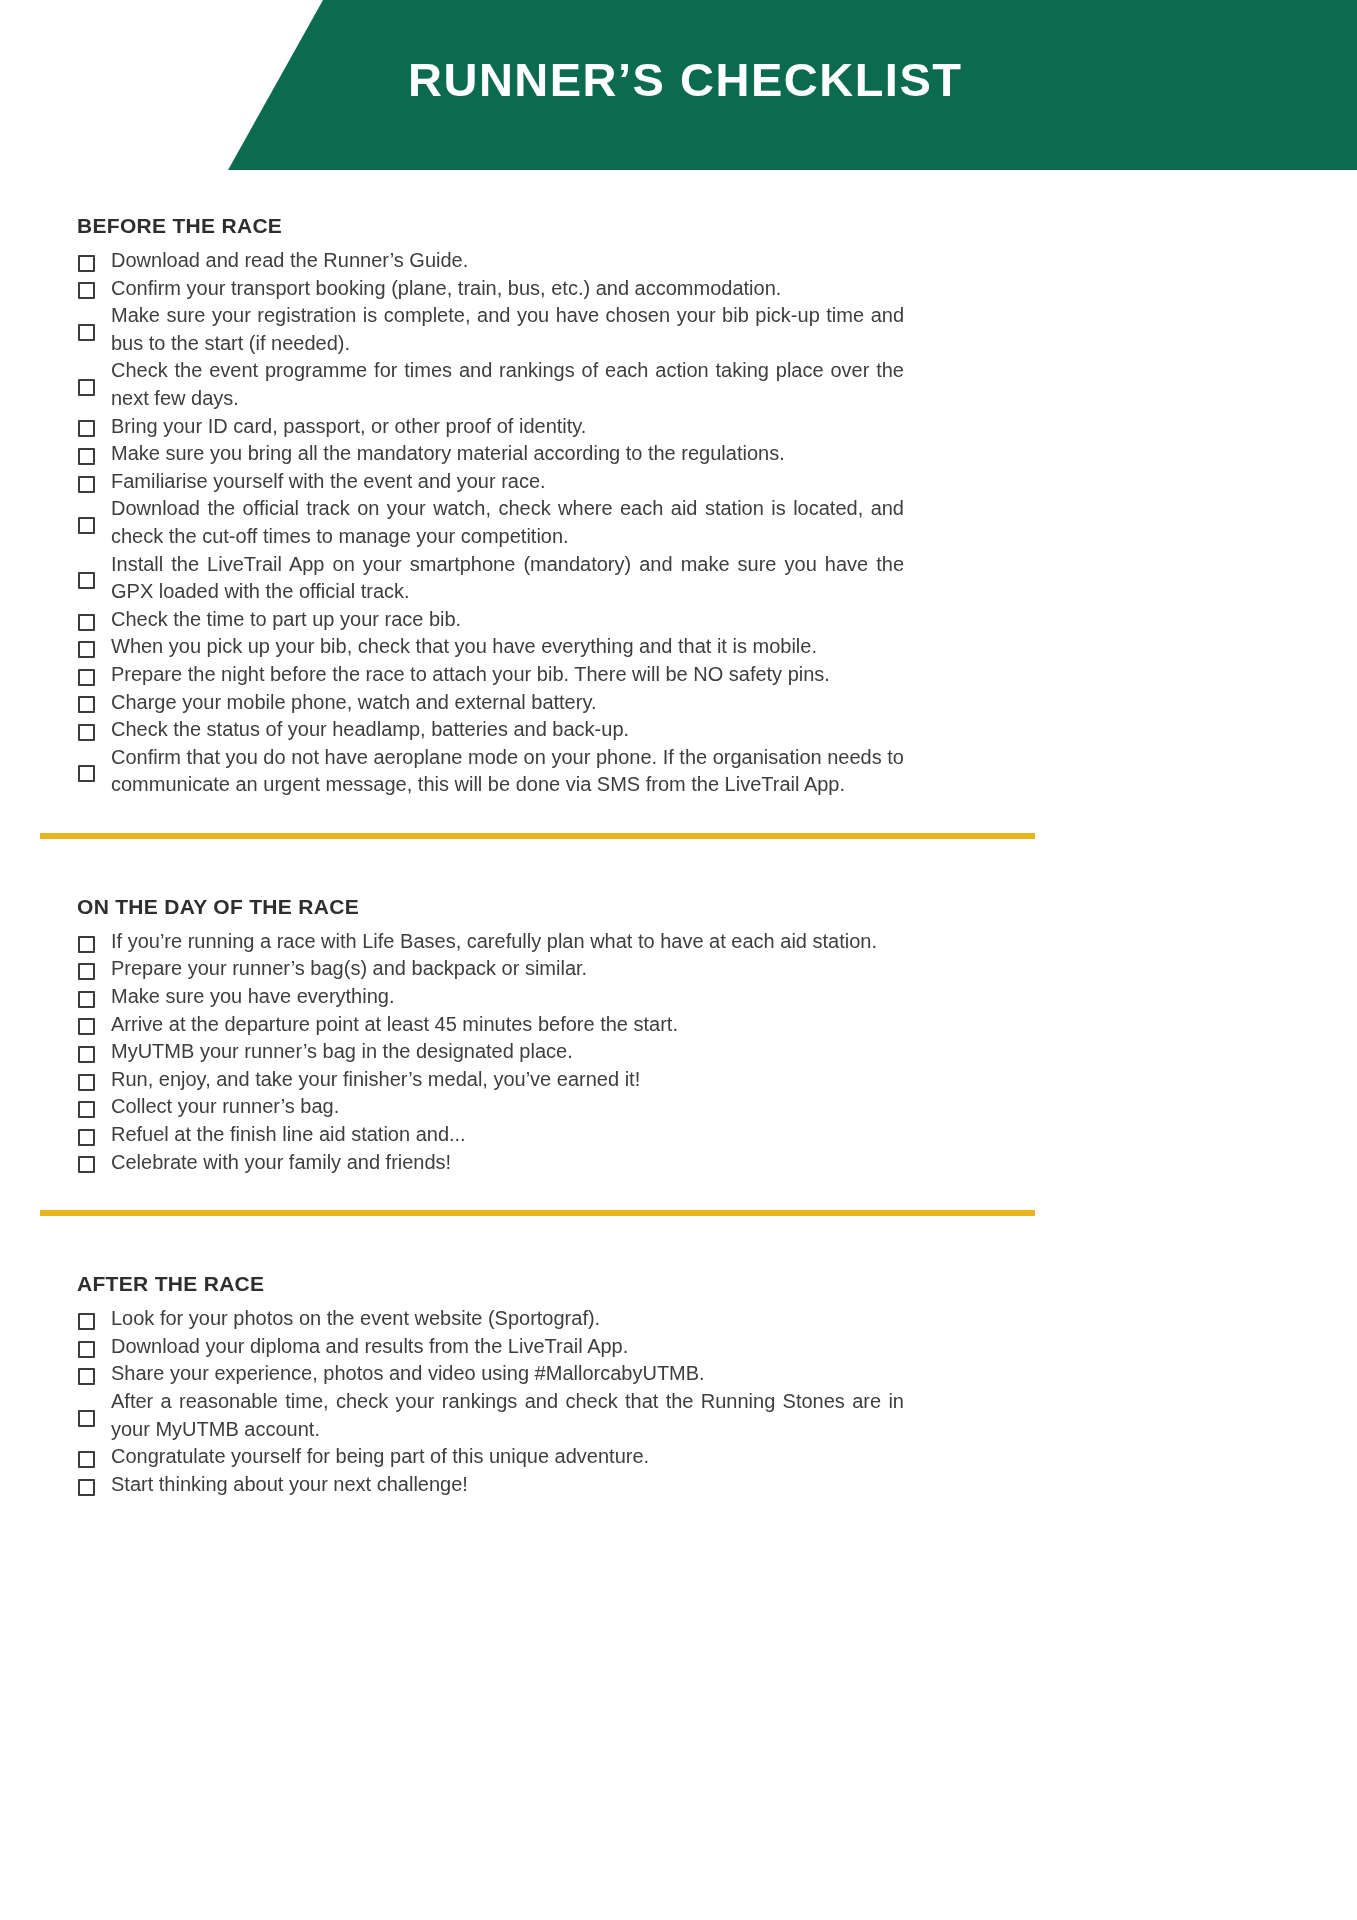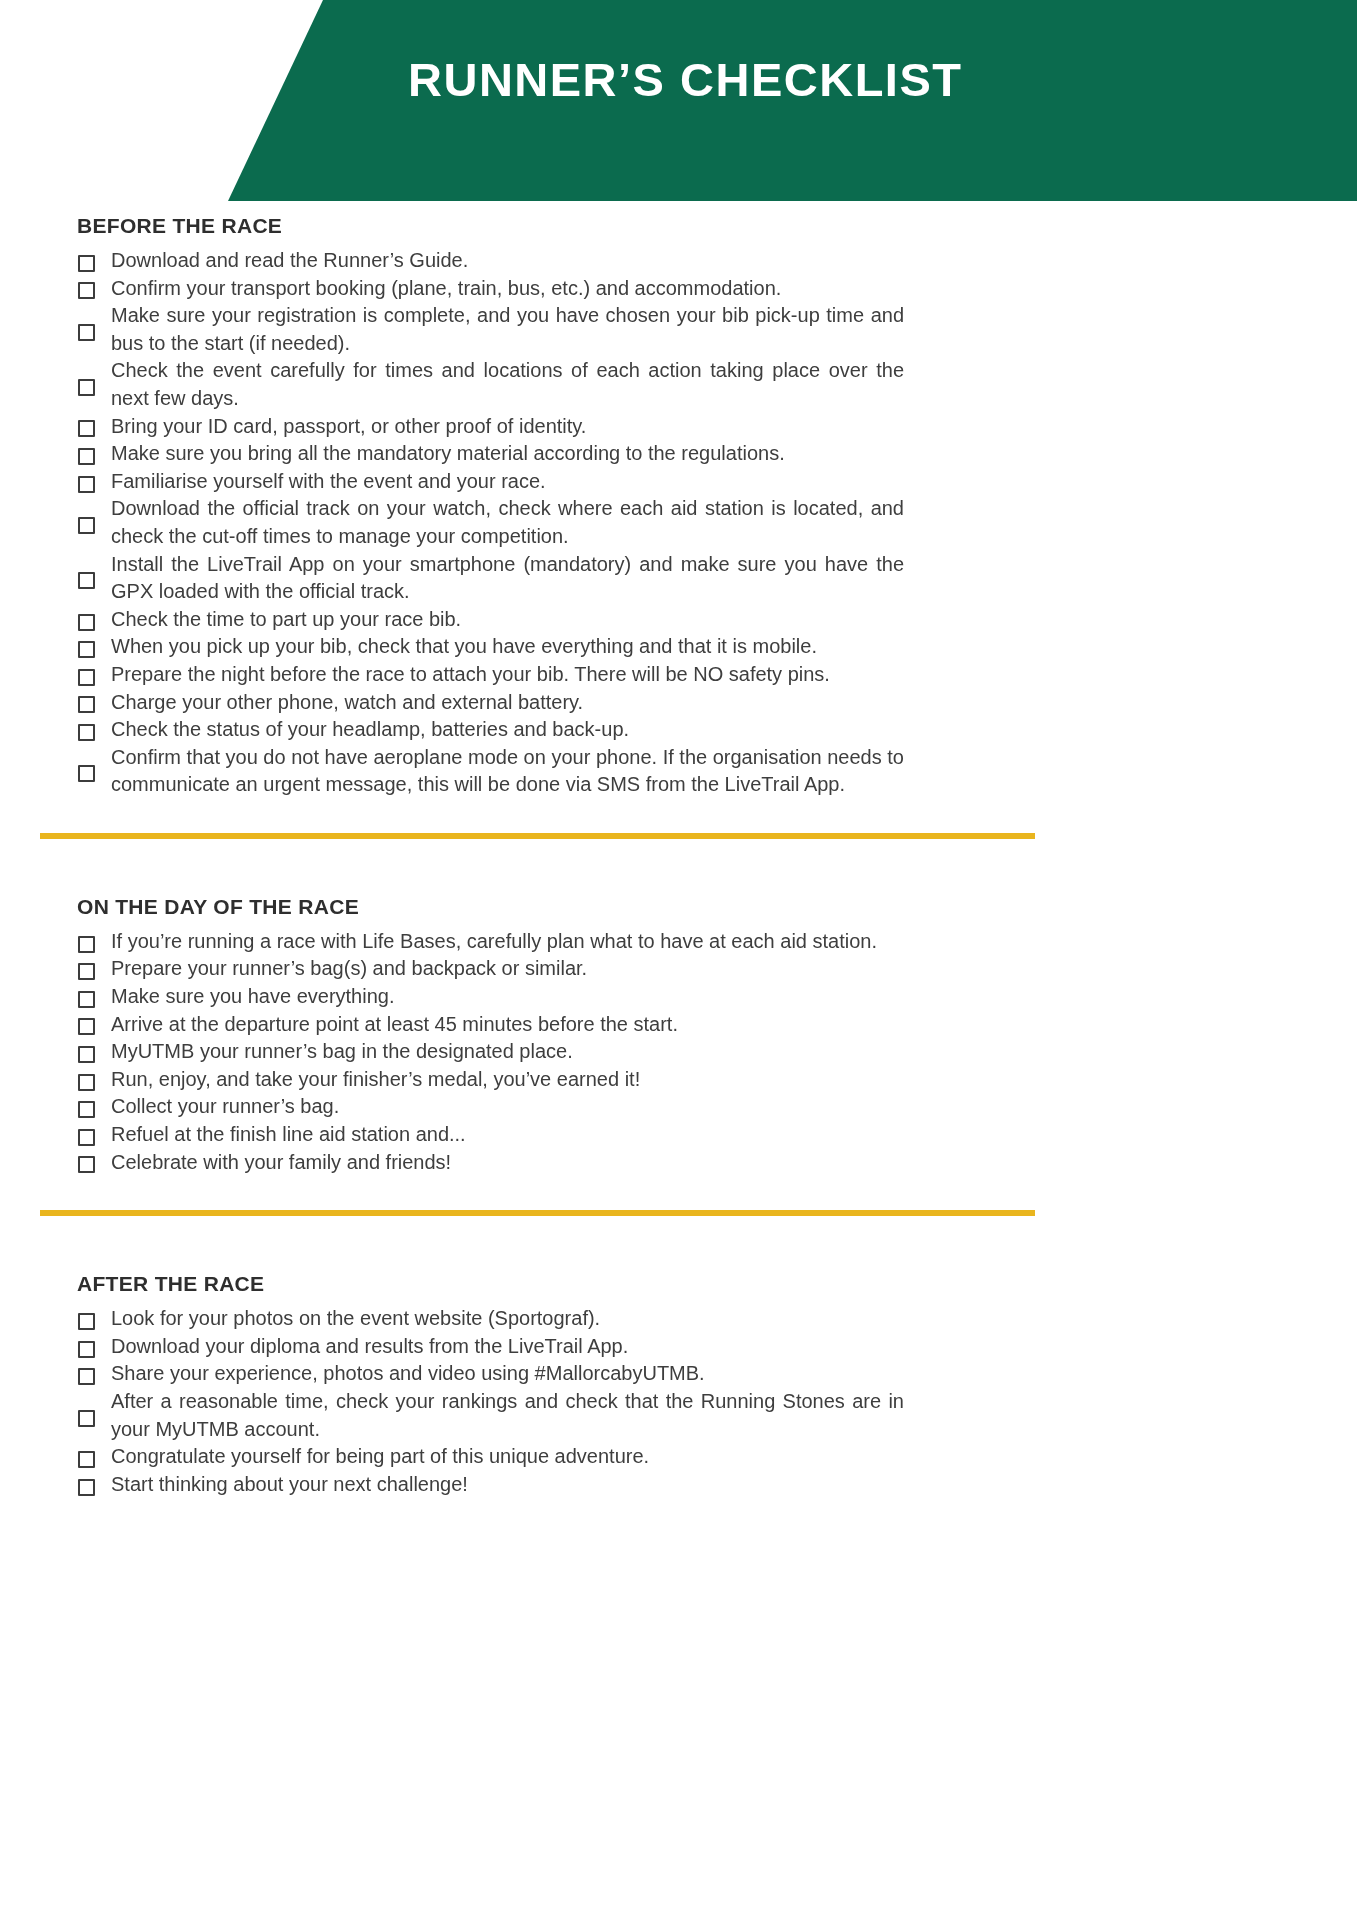--- a/index.html
+++ b/index.html
@@ -16,21 +16,21 @@
     overflow: hidden;
     color: var(--text, #3e3e3e);
   }
 
   
   .banner {
     position: absolute;
     top: 0;
     left: 228px;
     width: 1129px;
-    height: 201px;
+    height: 170px;
     background: var(--banner-green, #0b6b4e);
     clip-path: polygon(95px 0, 100% 0, 100% 100%, 0 100%);
   }
   .banner-title {
     position: absolute;
     left: 180px;
     top: 52px;
     font-size: 47px;
     font-weight: bold;
     letter-spacing: 1.5px;
@@ -104,21 +104,21 @@
       <div class="item">
         <span class="cb"></span>
         <span class="txt">Confirm your transport booking (plane, train, bus, etc.) and accommodation.</span>
       </div>
       <div class="item">
         <span class="cb"></span>
         <span class="txt">Make sure your registration is complete, and you have chosen your bib pick-up time and bus to the start (if needed).</span>
       </div>
       <div class="item">
         <span class="cb"></span>
-        <span class="txt">Check the event carefully for times and locations of each action taking place over the next few days.</span>
+        <span class="txt">Check the event programme for times and rankings of each action taking place over the next few days.</span>
       </div>
       <div class="item">
         <span class="cb"></span>
         <span class="txt">Bring your ID card, passport, or other proof of identity.</span>
       </div>
       <div class="item">
         <span class="cb"></span>
         <span class="txt">Make sure you bring all the mandatory material according to the regulations.</span>
       </div>
       <div class="item">
@@ -140,21 +140,21 @@
       <div class="item">
         <span class="cb"></span>
         <span class="txt">When you pick up your bib, check that you have everything and that it is mobile.</span>
       </div>
       <div class="item">
         <span class="cb"></span>
         <span class="txt">Prepare the night before the race to attach your bib. There will be NO safety pins.</span>
       </div>
       <div class="item">
         <span class="cb"></span>
-        <span class="txt">Charge your other phone, watch and external battery.</span>
+        <span class="txt">Charge your mobile phone, watch and external battery.</span>
       </div>
       <div class="item">
         <span class="cb"></span>
         <span class="txt">Check the status of your headlamp, batteries and back-up.</span>
       </div>
       <div class="item">
         <span class="cb"></span>
         <span class="txt">Confirm that you do not have aeroplane mode on your phone. If the organisation needs to communicate an urgent message, this will be done via SMS from the LiveTrail App.</span>
       </div>
     </div>

